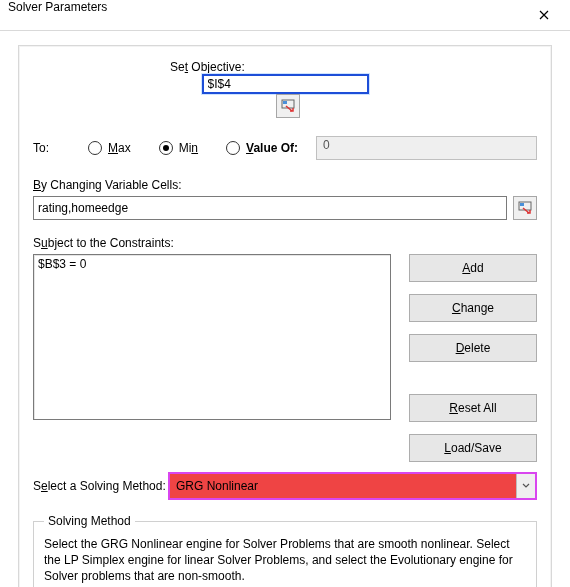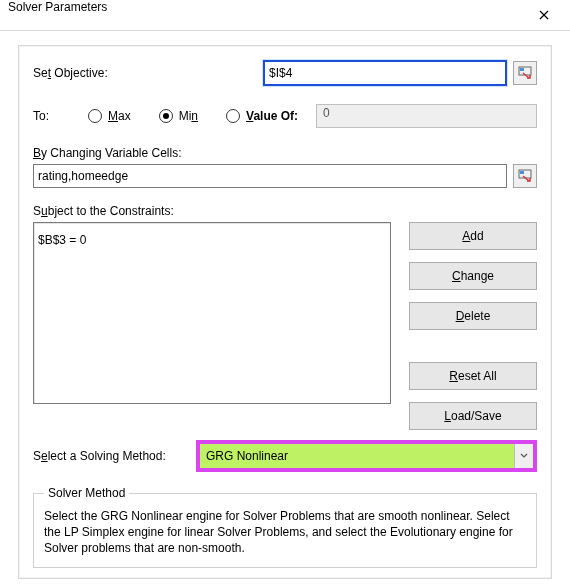--- a/index.html
+++ b/index.html
@@ -41,20 +41,21 @@
     border: 1px solid #d8d8d8;
     padding: 14px 14px 10px 14px;
     box-shadow: 0 0 0 1px #f3f3f3 inset;
   }
   .lbl u { text-decoration: underline; }
 
   .obj-row {
     display: flex;
     align-items: center;
     margin-bottom: 18px;
+    flex-direction: column;
   }
   .obj-row .lbl { width: 230px; }
   .obj-row input[type=text] {
     flex: 1;
     height: 20px;
     border: 2px solid #1d4ed8;
     padding: 1px 4px;
     font-family: inherit;
     font-size: 12px;
     box-shadow: 0 0 0 1px #cfe4ff;
@@ -127,21 +128,21 @@
     display: flex;
     margin-bottom: 10px;
   }
   .constraints-list {
     flex: 1;
     height: 160px;
     border: 1px solid #7a7a7a;
     box-shadow: inset 1px 1px 0 #e5e5e5;
     background: #fff;
     position: relative;
-    padding: 10px 4px;
+    padding: 2px 4px;
     overflow: auto;
   }
   .cbuttons {
     display: flex;
     flex-direction: column;
     margin-left: 18px;
     width: 128px;
   }
   .btn {
     height: 26px;
@@ -166,34 +167,33 @@
     width: 13px; height: 13px;
     border: 1px solid #333;
     background: #fff;
     margin-right: 6px;
   }
 
   .method-row {
     display: flex;
     align-items: center;
     margin-bottom: 14px;
-    gap: 28px;
   }
   .method-row .lbl {
     width: 135px;
   }
   .select {
     flex: 1;
     height: 24px;
-    border: 4px solid #d946ef;
+    border: 2px solid #d946ef;
     display: flex;
     align-items: center;
     justify-content: space-between;
     padding: 0 0 0 6px;
-    background: #bef264;
+    background: #ef4444;
   }
   .select .dd {
     width: 18px;
     height: 100%;
     border-left: 1px solid #bdbdbd;
     background: #efefef;
     display: flex;
     align-items: center;
     justify-content: center;
     font-size: 10px;
@@ -293,19 +293,19 @@
         <span>GRG Nonlinear</span>
         <span class="dd">
           <svg width="8" height="6" viewBox="0 0 8 6">
               <path d="M1 1 L4 4 L7 1" fill="none" stroke="#555" stroke-width="1.2"></path>
             </svg>
         </span>
       </div>
     </div>
 
     <fieldset class="method-desc">
-      <legend>Solver Method</legend>
+      <legend>Solving Method</legend>
       <div class="desc">Select the GRG Nonlinear engine for Solver Problems that are smooth nonlinear. Select the LP Simplex engine for linear Solver Problems, and select the Evolutionary engine for Solver problems that are non-smooth.</div>
     </fieldset>
 
   </div>
 
 </div>
 
 </body></html>

